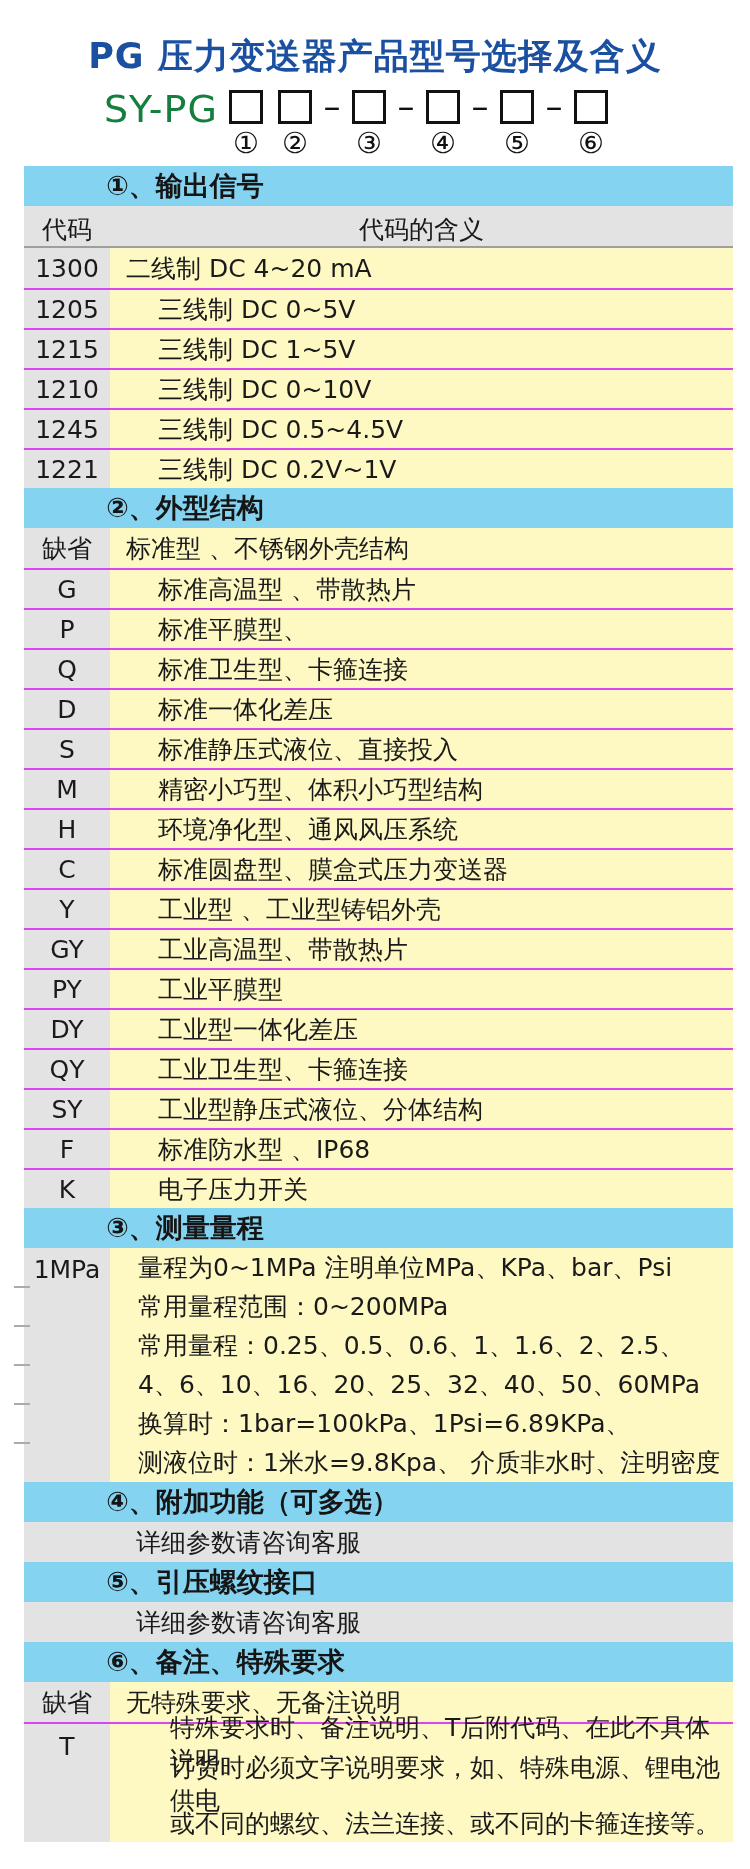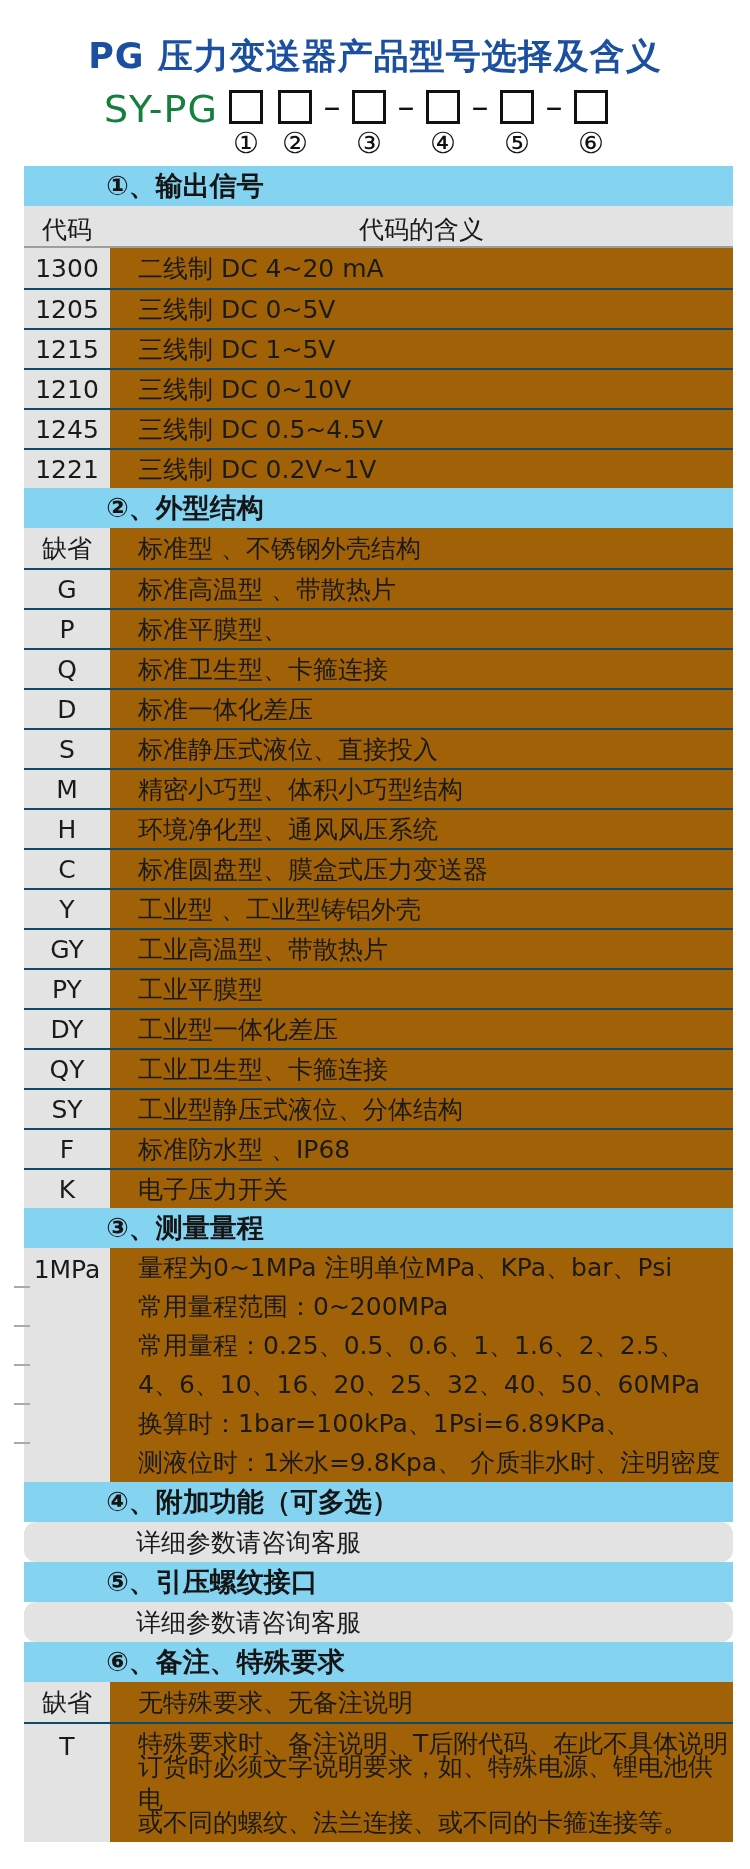--- a/index.html
+++ b/index.html
@@ -81,55 +81,54 @@
     font-size:25px;
     border-bottom:2px solid #9E9E9E;
     box-sizing:border-box;
   }
   .thead-code{width:86px;text-align:center;}
   .thead-meaning{flex:1;text-align:center;margin-top:8px;}
   .row{
     display:flex;
     height:40px;
     box-sizing:border-box;
-    background:#a16207;
-  }
-  .rows .row + .row{border-top:2px solid #0c4a6e;}
+    background:#fef9c3;
+  }
+  .rows .row + .row{border-top:2px solid #d946ef;gap:32px;}
   .cell-code{
     width:86px;
     background:#E3E3E3;
     display:flex;
     align-items:center;
     justify-content:center;
     font-size:25px;
     flex-shrink:0;
   }
   .cell-meaning{
     flex:1;
-    padding-left:28px;
+    padding-left:16px;
     display:flex;
     align-items:center;
     font-size:25px;
   }
   .row-tall{height:234px;position:relative;}
   .row-tall .cell-code{align-items:flex-start;padding-top:7px;}
   .cell-lines{flex:1;display:flex;flex-direction:column;}
   .row-tall .line{height:39px;display:flex;align-items:center;padding-left:28px;font-size:25px;}
   .row-t{height:120px;}
   .row-t .cell-code{align-items:flex-start;padding-top:8px;}
   .row-t .line{height:40px;display:flex;align-items:center;padding-left:28px;font-size:25px;}
   .note-row{
     height:40px;
     background:#E3E3E3;
     display:flex;
     align-items:center;
     padding-left:112px;
     box-sizing:border-box;
     font-size:25px;
-    border-radius:12px;
   }
   .tick{
     position:absolute;
     left:-10px;
     width:16px;
     height:2px;
     background:#ABABAB;
   }
 </style>
 </head>

